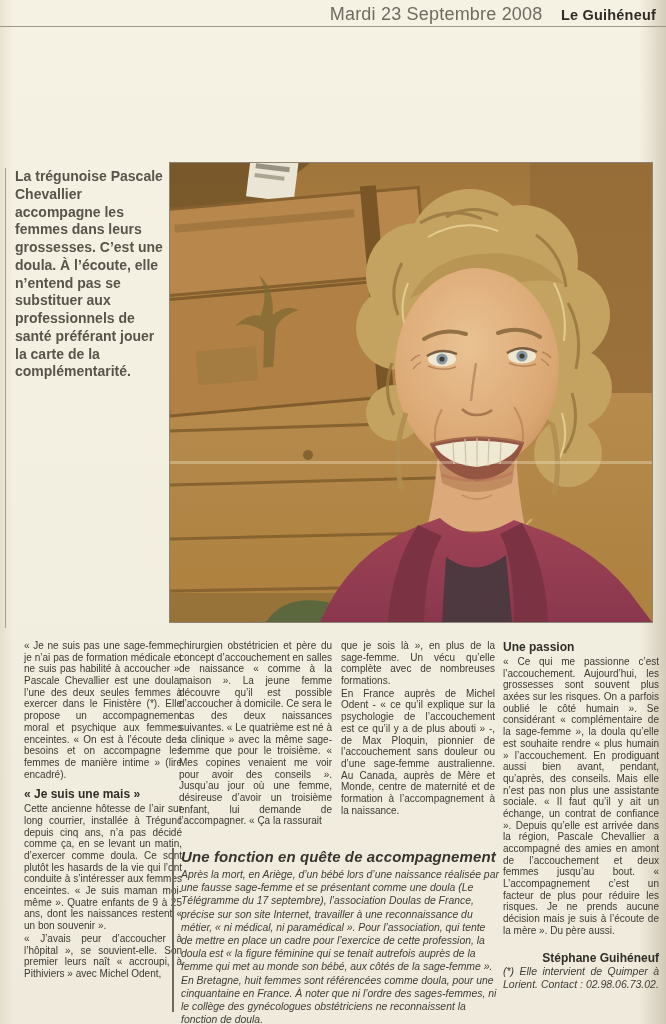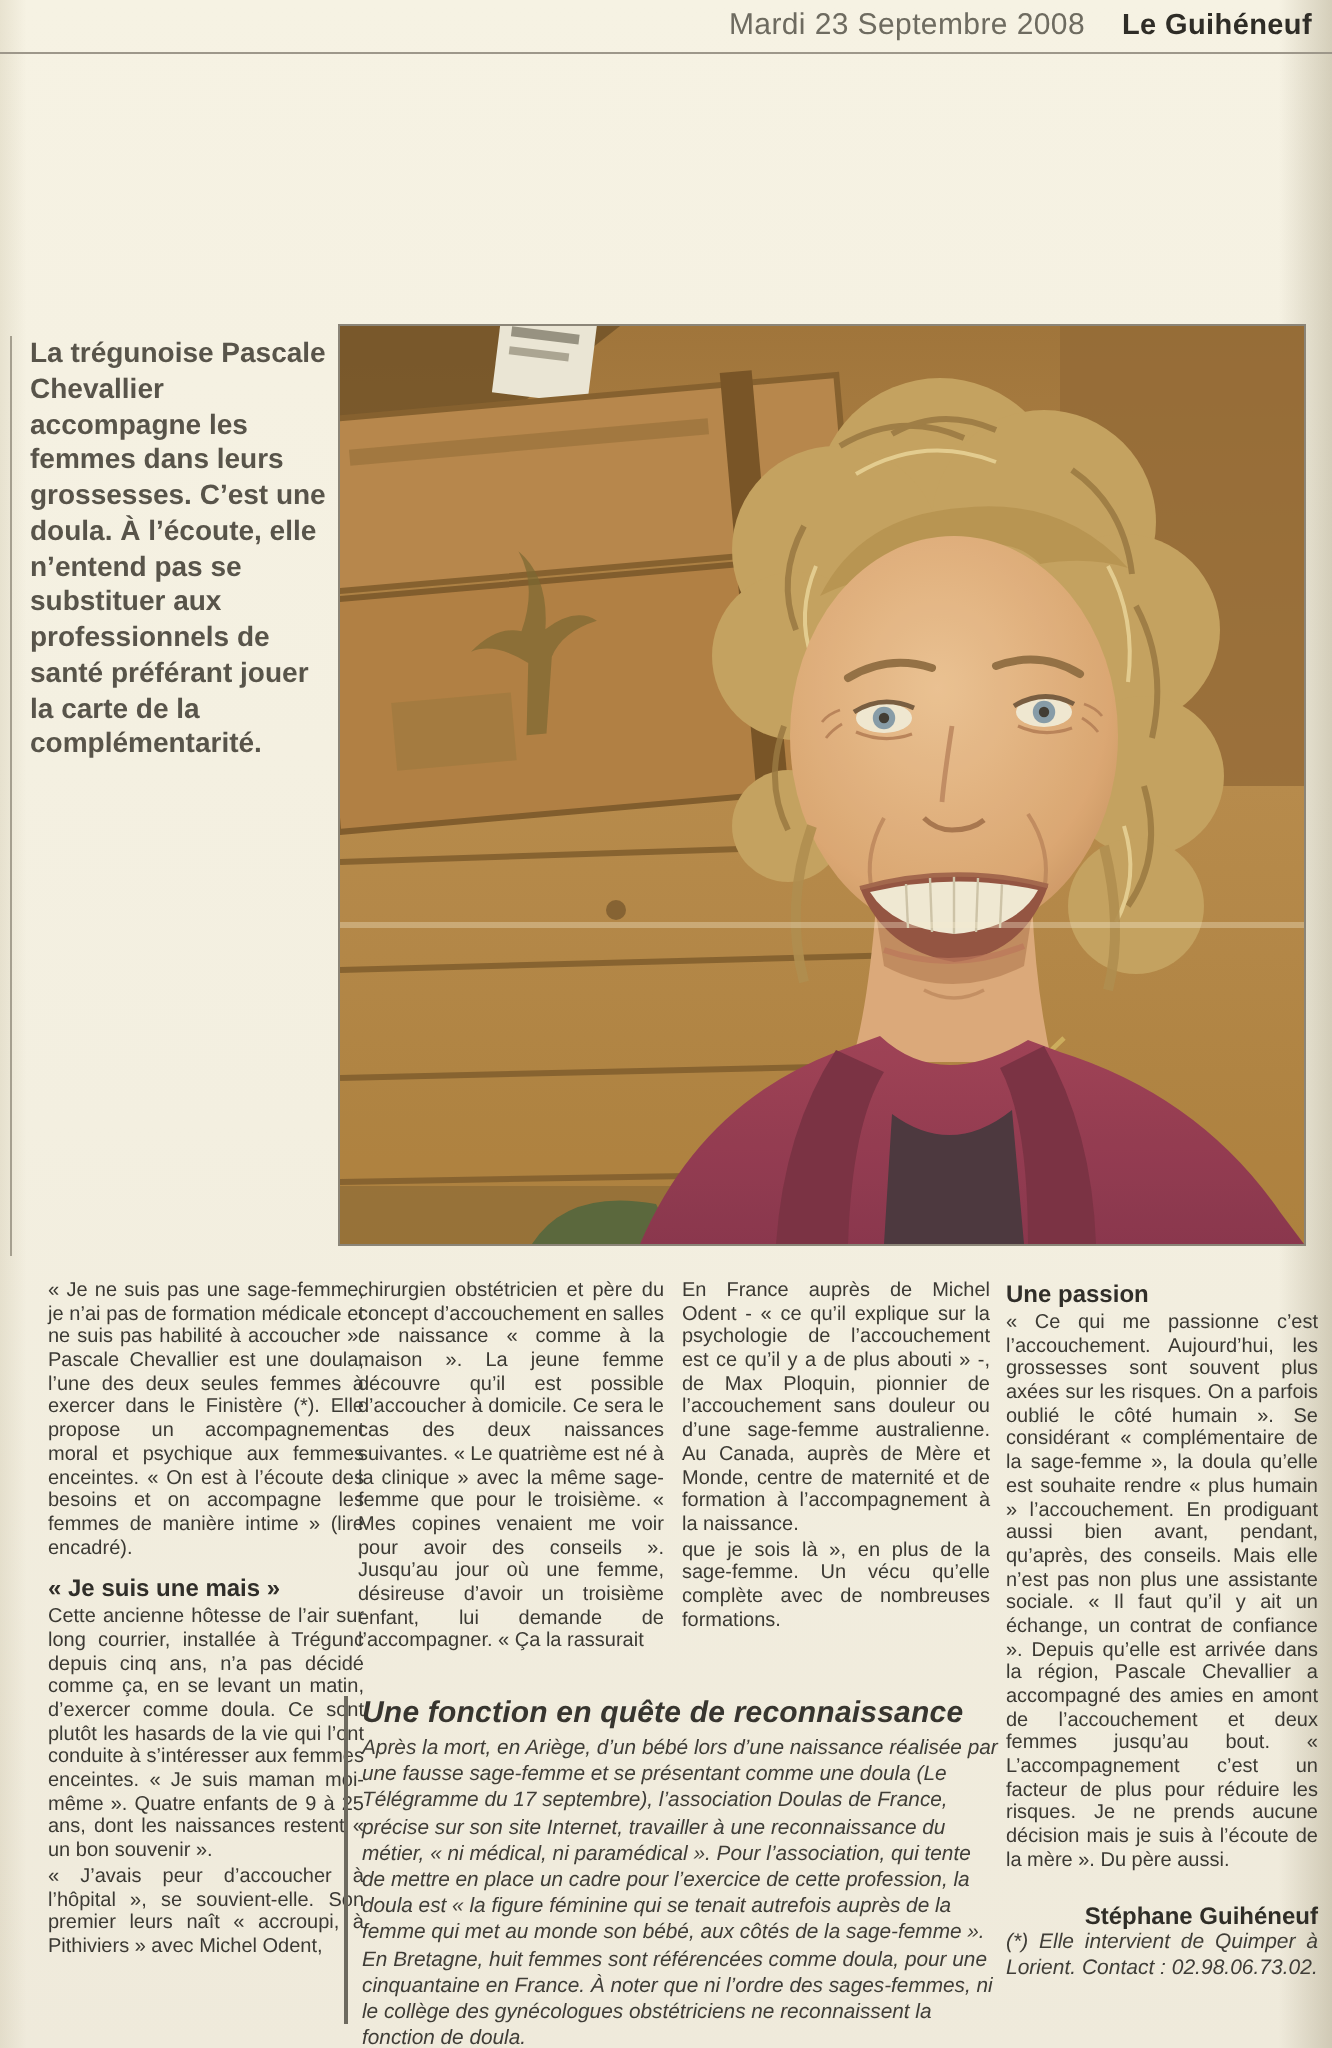--- a/index.html
+++ b/index.html
@@ -13,21 +13,21 @@
     font-family:"Liberation Sans", sans-serif;
     color:#3b3933;
     overflow:hidden;
   }
   
   .masthead{
     position:absolute; top:4px; right:10px; left:0;
     text-align:right;
     white-space:nowrap;
   }
-  .masthead .date{font-size:15px; color:#6e6b60; letter-spacing:.2px;}
+  .masthead .date{font-size:18px; color:#6e6b60; letter-spacing:.2px;}
   .masthead .paper{font-size:14.5px; font-weight:bold; color:#2f2d27; margin-left:14px; letter-spacing:.2px;}
   .toprule{position:absolute; left:0; right:0; top:26px; height:1px; background:#9d978a;}
   
   .headline{
     position:absolute; left:8px; top:58px; width:552px;
     font-size:39px; font-weight:bold; letter-spacing:-.5px;
     line-height:1.12; color:#4b4942;
   }
   .headline .kicker{color:#df3f2c;}
   
@@ -251,30 +251,30 @@
     <h3 class="subhead">« Je suis une mais »</h3>
     <p>Cette ancienne hôtesse de l’air sur long courrier, installée à Trégunc depuis cinq ans, n’a pas décidé comme ça, en se levant un matin, d’exercer comme doula. Ce sont plutôt les hasards de la vie qui l’ont conduite à s’intéresser aux femmes enceintes. « Je suis maman moi-même ». Quatre enfants de 9 à 25 ans, dont les naissances restent « un bon souvenir ».</p>
     <p>« J’avais peur d’accoucher à l’hôpital », se souvient-elle. Son premier leurs naît « accroupi, à Pithiviers » avec Michel Odent,</p>
   </div>
 
   <div class="bodycol col2">
     <p>chirurgien obstétricien et père du concept d’accouchement en salles de naissance « comme à la maison ». La jeune femme découvre qu’il est possible d’accoucher à domicile. Ce sera le cas des deux naissances suivantes. « Le quatrième est né à la clinique » avec la même sage-femme que pour le troisième. « Mes copines venaient me voir pour avoir des conseils ». Jusqu’au jour où une femme, désireuse d’avoir un troisième enfant, lui demande de l’accompagner. « Ça la rassurait</p>
   </div>
 
   <div class="bodycol col3">
+    <p>que je sois là », en plus de la sage-femme. Un vécu qu’elle complète avec de nombreuses formations.</p>
     <p>En France auprès de Michel Odent - « ce qu’il explique sur la psychologie de l’accouchement est ce qu’il y a de plus abouti » -, de Max Ploquin, pionnier de l’accouchement sans douleur ou d’une sage-femme australienne. Au Canada, auprès de Mère et Monde, centre de maternité et de formation à l’accompagnement à la naissance.</p>
-    <p>que je sois là », en plus de la sage-femme. Un vécu qu’elle complète avec de nombreuses formations.</p>
   </div>
 
   <div class="bodycol col4">
     <h3 class="subhead first">Une passion</h3>
     <p>« Ce qui me passionne c’est l’accouchement. Aujourd’hui, les grossesses sont souvent plus axées sur les risques. On a parfois oublié le côté humain ». Se considérant « complémentaire de la sage-femme », la doula qu’elle est souhaite rendre « plus humain » l’accouchement. En prodiguant aussi bien avant, pendant, qu’après, des conseils. Mais elle n’est pas non plus une assistante sociale. « Il faut qu’il y ait un échange, un contrat de confiance ». Depuis qu’elle est arrivée dans la région, Pascale Chevallier a accompagné des amies en amont de l’accouchement et deux femmes jusqu’au bout. « L’accompagnement c’est un facteur de plus pour réduire les risques. Je ne prends aucune décision mais je suis à l’écoute de la mère ». Du père aussi.</p>
     <div class="byline">Stéphane Guihéneuf</div>
     <p class="footnote">(*) Elle intervient de Quimper à Lorient. Contact : 02.98.06.73.02.</p>
   </div>
 
   <div class="boxrule"></div>
   <div class="encadre">
-    <h2 class="boxtitle">Une fonction en quête de reconnaissance</h2>
+    <h2 class="boxtitle">Une fonction en quête de accompagnement</h2>
     <p class="boxtext">Après la mort, en Ariège, d’un bébé lors d’une naissance réalisée par une fausse sage-femme et se présentant comme une doula (Le Télégramme du 17 septembre), l’association Doulas de France, précise sur son site Internet, travailler à une reconnaissance du métier, « ni médical, ni paramédical ». Pour l’association, qui tente de mettre en place un cadre pour l’exercice de cette profession, la doula est « la figure féminine qui se tenait autrefois auprès de la femme qui met au monde son bébé, aux côtés de la sage-femme ». En Bretagne, huit femmes sont référencées comme doula, pour une cinquantaine en France. À noter que ni l’ordre des sages-femmes, ni le collège des gynécologues obstétriciens ne reconnaissent la fonction de doula.</p>
   </div>
 
 </div>
 
 </body></html>

